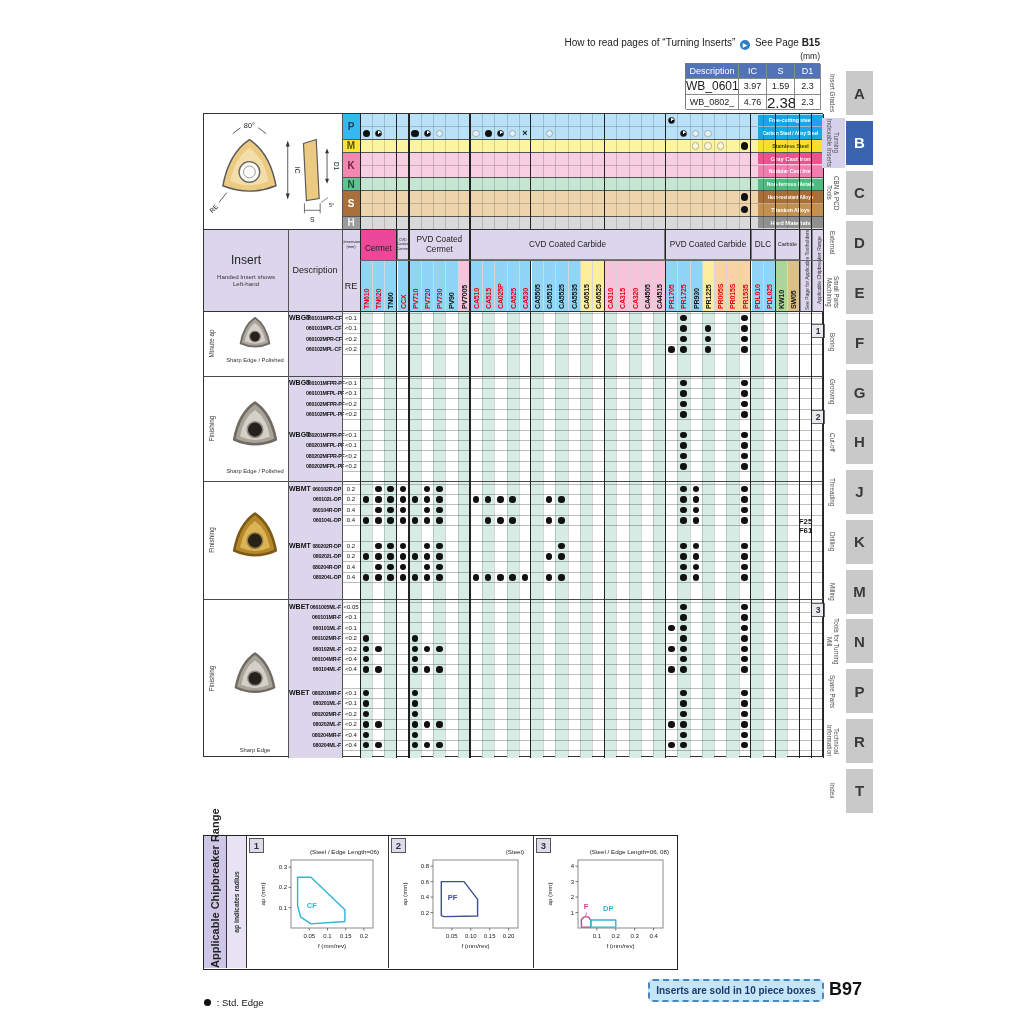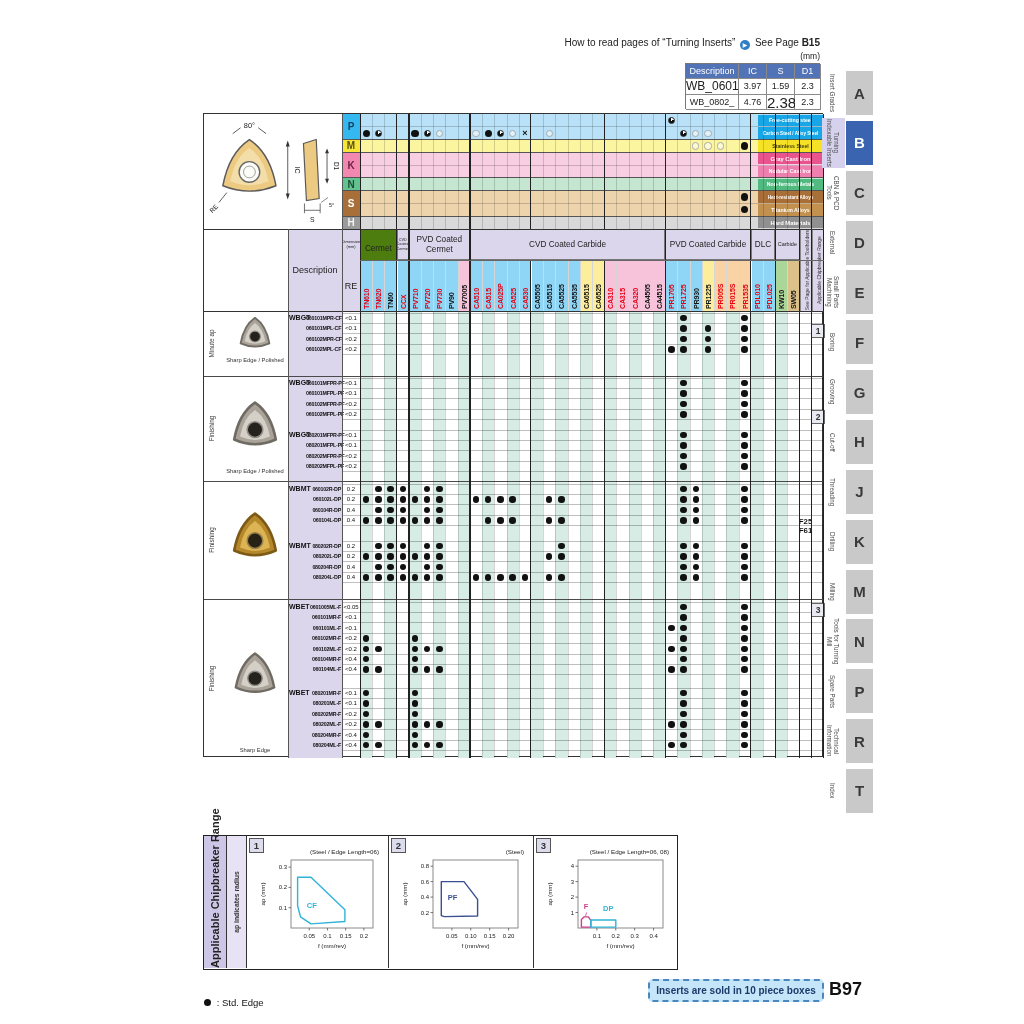--- a/index.html
+++ b/index.html
@@ -80,24 +80,28 @@
       <div style="position: absolute; left: 351.368px; top: 197px; width: 12.2105px; height: 447px; background: rgb(215, 236, 229);"></div>
       <div style="position: absolute; left: 375.789px; top: 197px; width: 12.2105px; height: 447px; background: rgb(215, 236, 229);"></div>
       <div style="position: absolute; left: 400.211px; top: 197px; width: 12.2105px; height: 447px; background: rgb(215, 236, 229);"></div>
       <div style="position: absolute; left: 424.632px; top: 197px; width: 12.2105px; height: 447px; background: rgb(215, 236, 229);"></div>
       <div style="position: absolute; left: 449.053px; top: 197px; width: 12.2105px; height: 447px; background: rgb(215, 236, 229);"></div>
       <div style="position: absolute; left: 473.474px; top: 197px; width: 12.2105px; height: 447px; background: rgb(215, 236, 229);"></div>
       <div style="position: absolute; left: 497.895px; top: 197px; width: 12.2105px; height: 447px; background: rgb(215, 236, 229);"></div>
       <div style="position: absolute; left: 522.316px; top: 197px; width: 12.2105px; height: 447px; background: rgb(215, 236, 229);"></div>
       <div style="position: absolute; left: 546.737px; top: 197px; width: 12.2105px; height: 447px; background: rgb(215, 236, 229);"></div>
       <div style="position: absolute; left: 571.158px; top: 197px; width: 12.2105px; height: 447px; background: rgb(215, 236, 229);"></div>
+      <div style="position: absolute; left: 0px; top: 115px; width: 84px; height: 82px; background: rgb(220, 214, 236); display: flex; flex-direction: column; align-items: center; justify-content: center;">
+        <div style="font-size: 12px; color: rgb(34, 34, 34);">Insert</div>
+        <div style="font-size: 6.2px; color: rgb(51, 51, 51); text-align: center; width: 60px; margin-top: 6px;">Handed Insert shows Left-hand</div>
+      </div>
       <div style="position: absolute; left: 84px; top: 115px; width: 54px; height: 82px; background: rgb(220, 214, 236); font-size: 9px; color: rgb(34, 34, 34); display: flex; align-items: center; justify-content: center;">Description</div>
       <div style="position: absolute; left: 138px; top: 115px; width: 18px; height: 31px; background: rgb(220, 214, 236); font-size: 3.9px; color: rgb(34, 34, 34); text-align: center; display: flex; align-items: center; justify-content: center; line-height: 1.2;">Dimension (mm)</div>
       <div style="position: absolute; left: 138px; top: 146px; width: 18px; height: 51px; background: rgb(220, 214, 236); font-size: 9px; color: rgb(34, 34, 34); display: flex; align-items: center; justify-content: center;">RE</div>
-      <div style="position: absolute; left: 156px; top: 115px; width: 36.6316px; height: 40px; background: #4d7c0f; border: 0.8px solid rgb(119, 119, 119); font-size: 8.2px; color: rgb(34, 34, 34); text-align: center; display: flex; align-items: center; justify-content: center; line-height: 1.1; padding: 0px 1px;">Cermet</div>
+      <div style="position: absolute; left: 156px; top: 115px; width: 36.6316px; height: 40px; background: #ec4899; border: 0.8px solid rgb(119, 119, 119); font-size: 8.2px; color: rgb(34, 34, 34); text-align: center; display: flex; align-items: center; justify-content: center; line-height: 1.1; padding: 0px 1px;">Cermet</div>
       <div style="position: absolute; left: 192.632px; top: 115px; width: 12.2105px; height: 31px; background: rgb(220, 214, 236); border: 0.8px solid rgb(119, 119, 119); font-size: 3.8px; color: rgb(34, 34, 34); text-align: center; display: flex; align-items: center; justify-content: center; line-height: 1.1; padding: 0px 1px;">CVD Coated Cermet</div>
       <div style="position: absolute; left: 204.842px; top: 115px; width: 61.0526px; height: 31px; background: rgb(220, 214, 236); border: 0.8px solid rgb(119, 119, 119); font-size: 8.2px; color: rgb(34, 34, 34); text-align: center; display: flex; align-items: center; justify-content: center; line-height: 1.1; padding: 0px 1px;">PVD Coated Cermet</div>
       <div style="position: absolute; left: 265.895px; top: 115px; width: 195.368px; height: 31px; background: rgb(220, 214, 236); border: 0.8px solid rgb(119, 119, 119); font-size: 8.2px; color: rgb(34, 34, 34); text-align: center; display: flex; align-items: center; justify-content: center; line-height: 1.1; padding: 0px 1px;">CVD Coated Carbide</div>
       <div style="position: absolute; left: 461.263px; top: 115px; width: 85.4737px; height: 31px; background: rgb(220, 214, 236); border: 0.8px solid rgb(119, 119, 119); font-size: 8.2px; color: rgb(34, 34, 34); text-align: center; display: flex; align-items: center; justify-content: center; line-height: 1.1; padding: 0px 1px;">PVD Coated Carbide</div>
       <div style="position: absolute; left: 546.737px; top: 115px; width: 24.4211px; height: 31px; background: rgb(220, 214, 236); border: 0.8px solid rgb(119, 119, 119); font-size: 8.2px; color: rgb(34, 34, 34); text-align: center; display: flex; align-items: center; justify-content: center; line-height: 1.1; padding: 0px 1px;">DLC</div>
       <div style="position: absolute; left: 571.158px; top: 115px; width: 24.4211px; height: 31px; background: rgb(220, 214, 236); border: 0.8px solid rgb(119, 119, 119); font-size: 5.5px; color: rgb(34, 34, 34); text-align: center; display: flex; align-items: center; justify-content: center; line-height: 1.1; padding: 0px 1px;">Carbide</div>
       <div style="position: absolute; left: 156px; top: 146px; width: 12.2105px; height: 51px; background: rgb(143, 213, 246); border-left: 0.6px solid rgb(255, 255, 255);">
         <div style="position: absolute; left: 1px; top: 49px; width: 47px; height: 11.2105px; transform: rotate(-90deg); transform-origin: 0px 0px; font-size: 7.1px; font-weight: bold; color: rgb(230, 0, 18); line-height: 11.2105px; white-space: nowrap; letter-spacing: -0.2px;">TN610</div>
       </div>
       <div style="position: absolute; left: 168.211px; top: 146px; width: 12.2105px; height: 51px; background: rgb(143, 213, 246); border-left: 0.6px solid rgb(255, 255, 255);">

